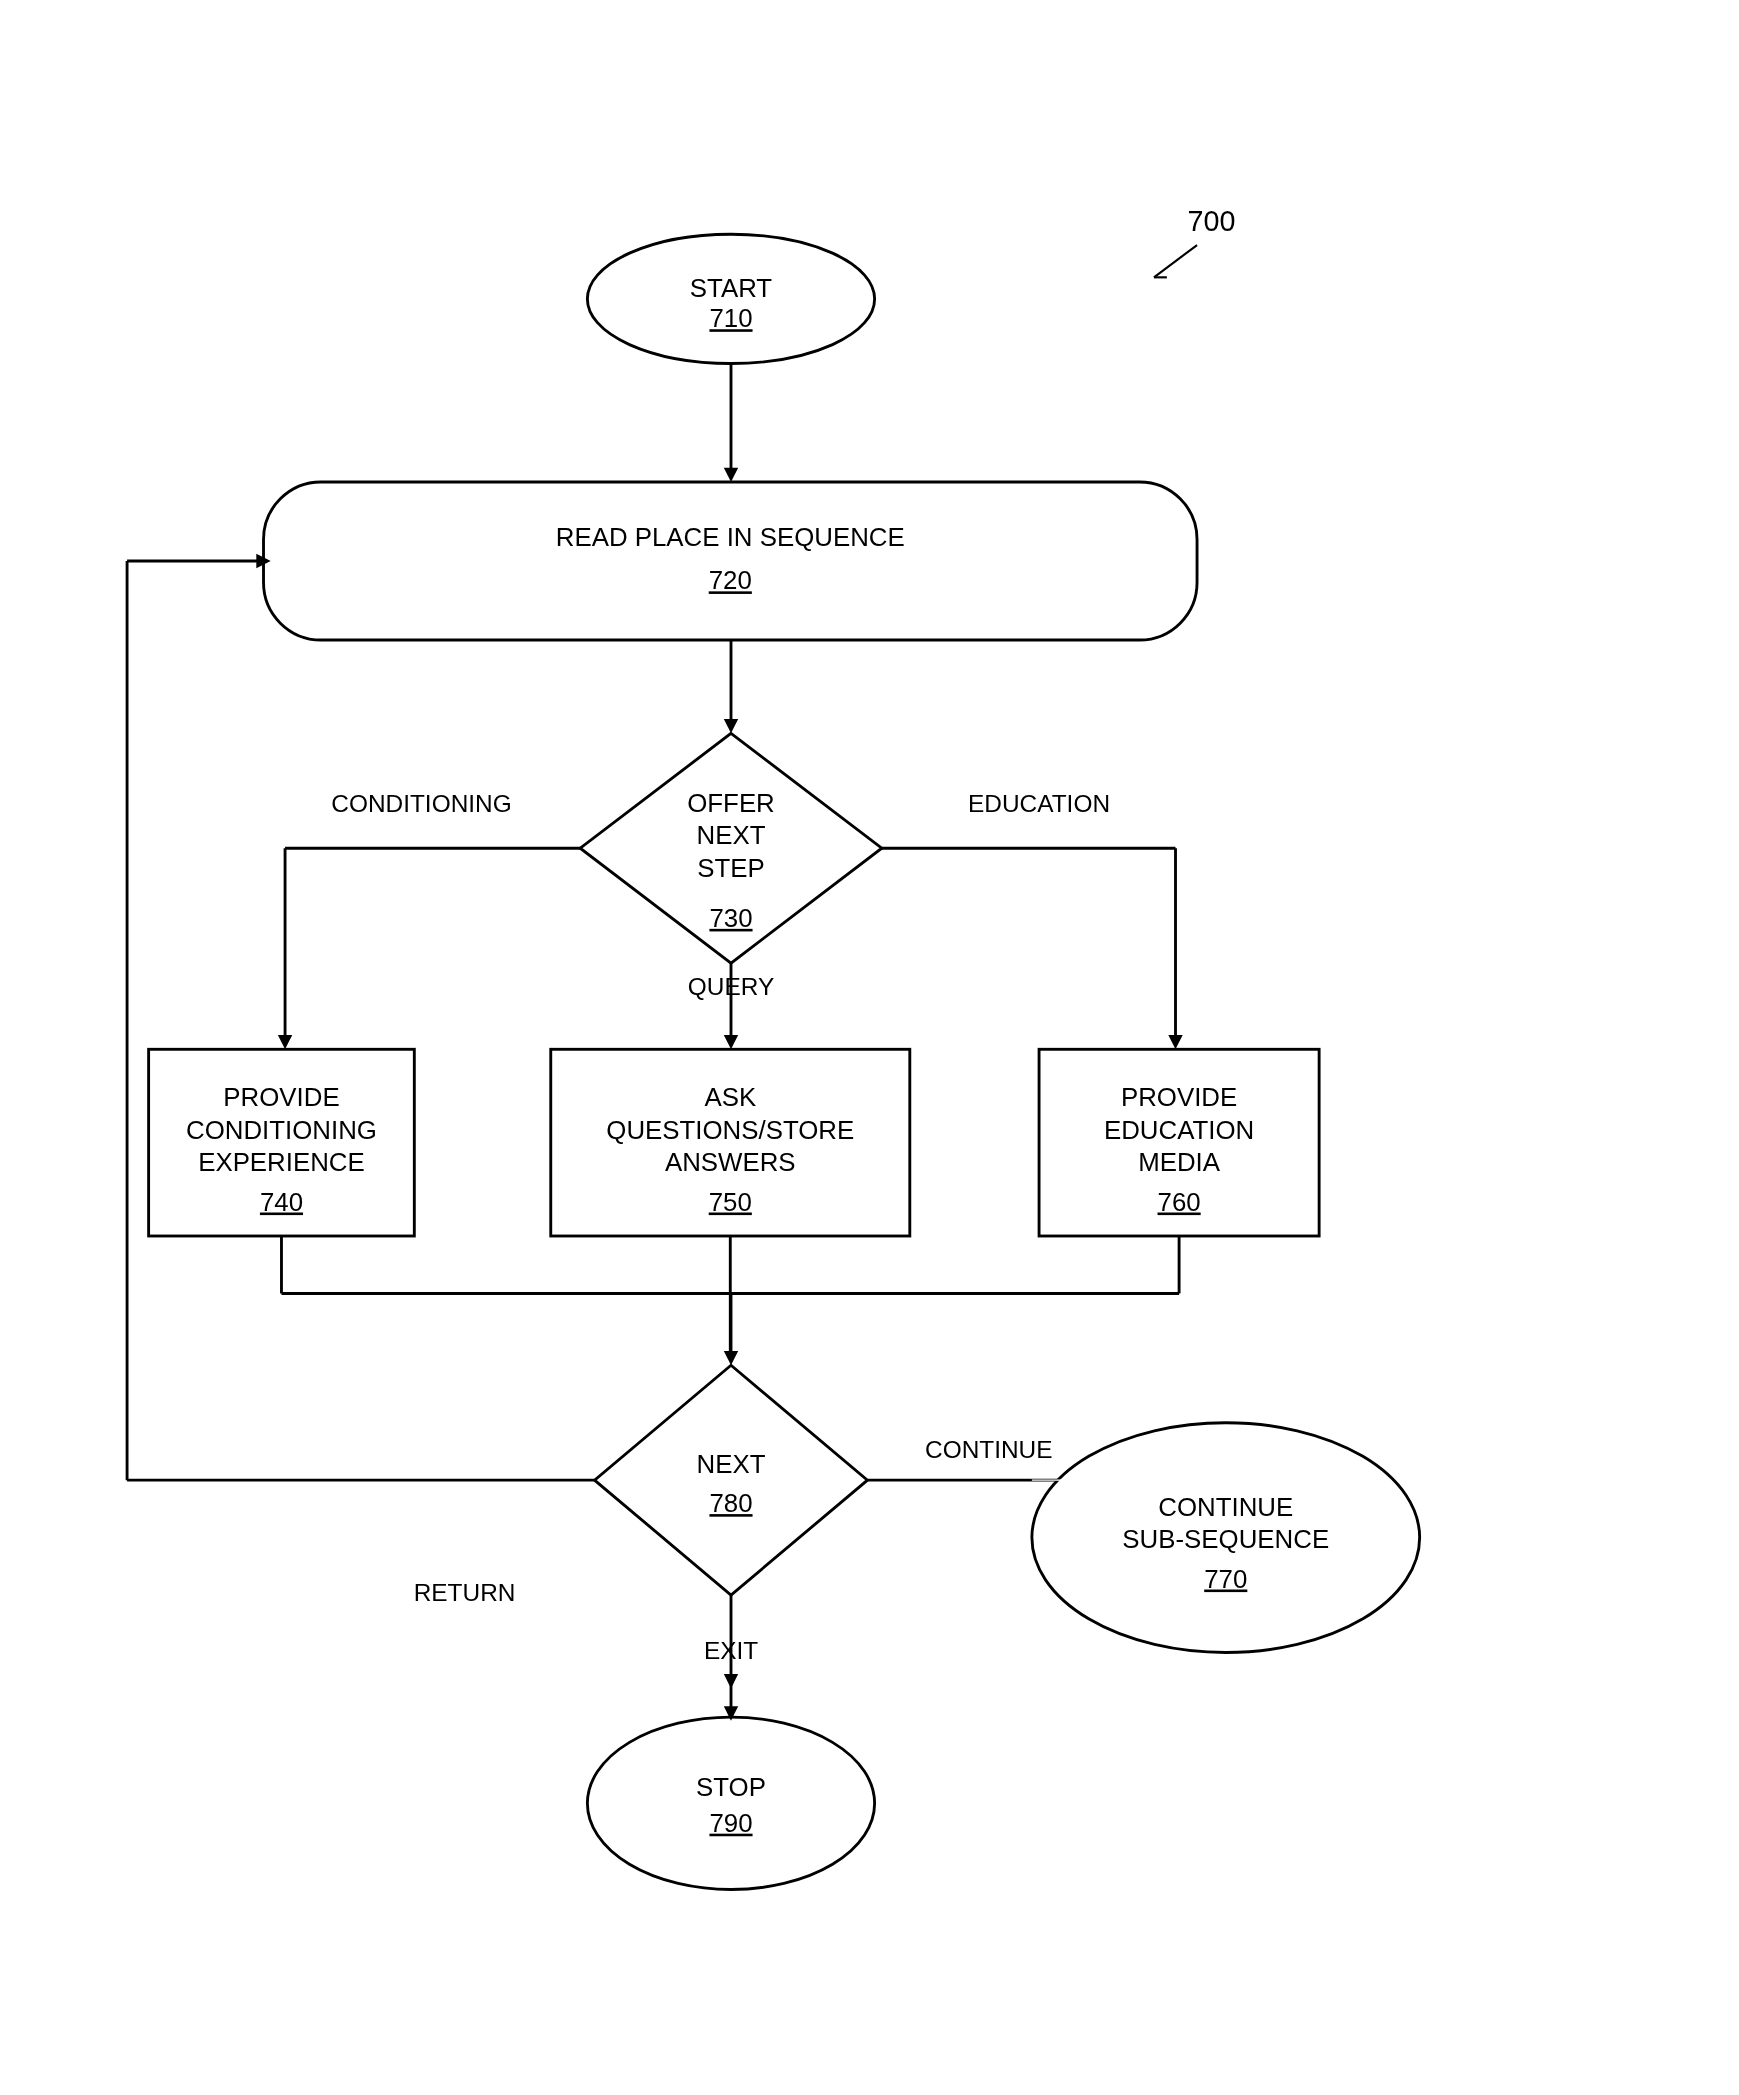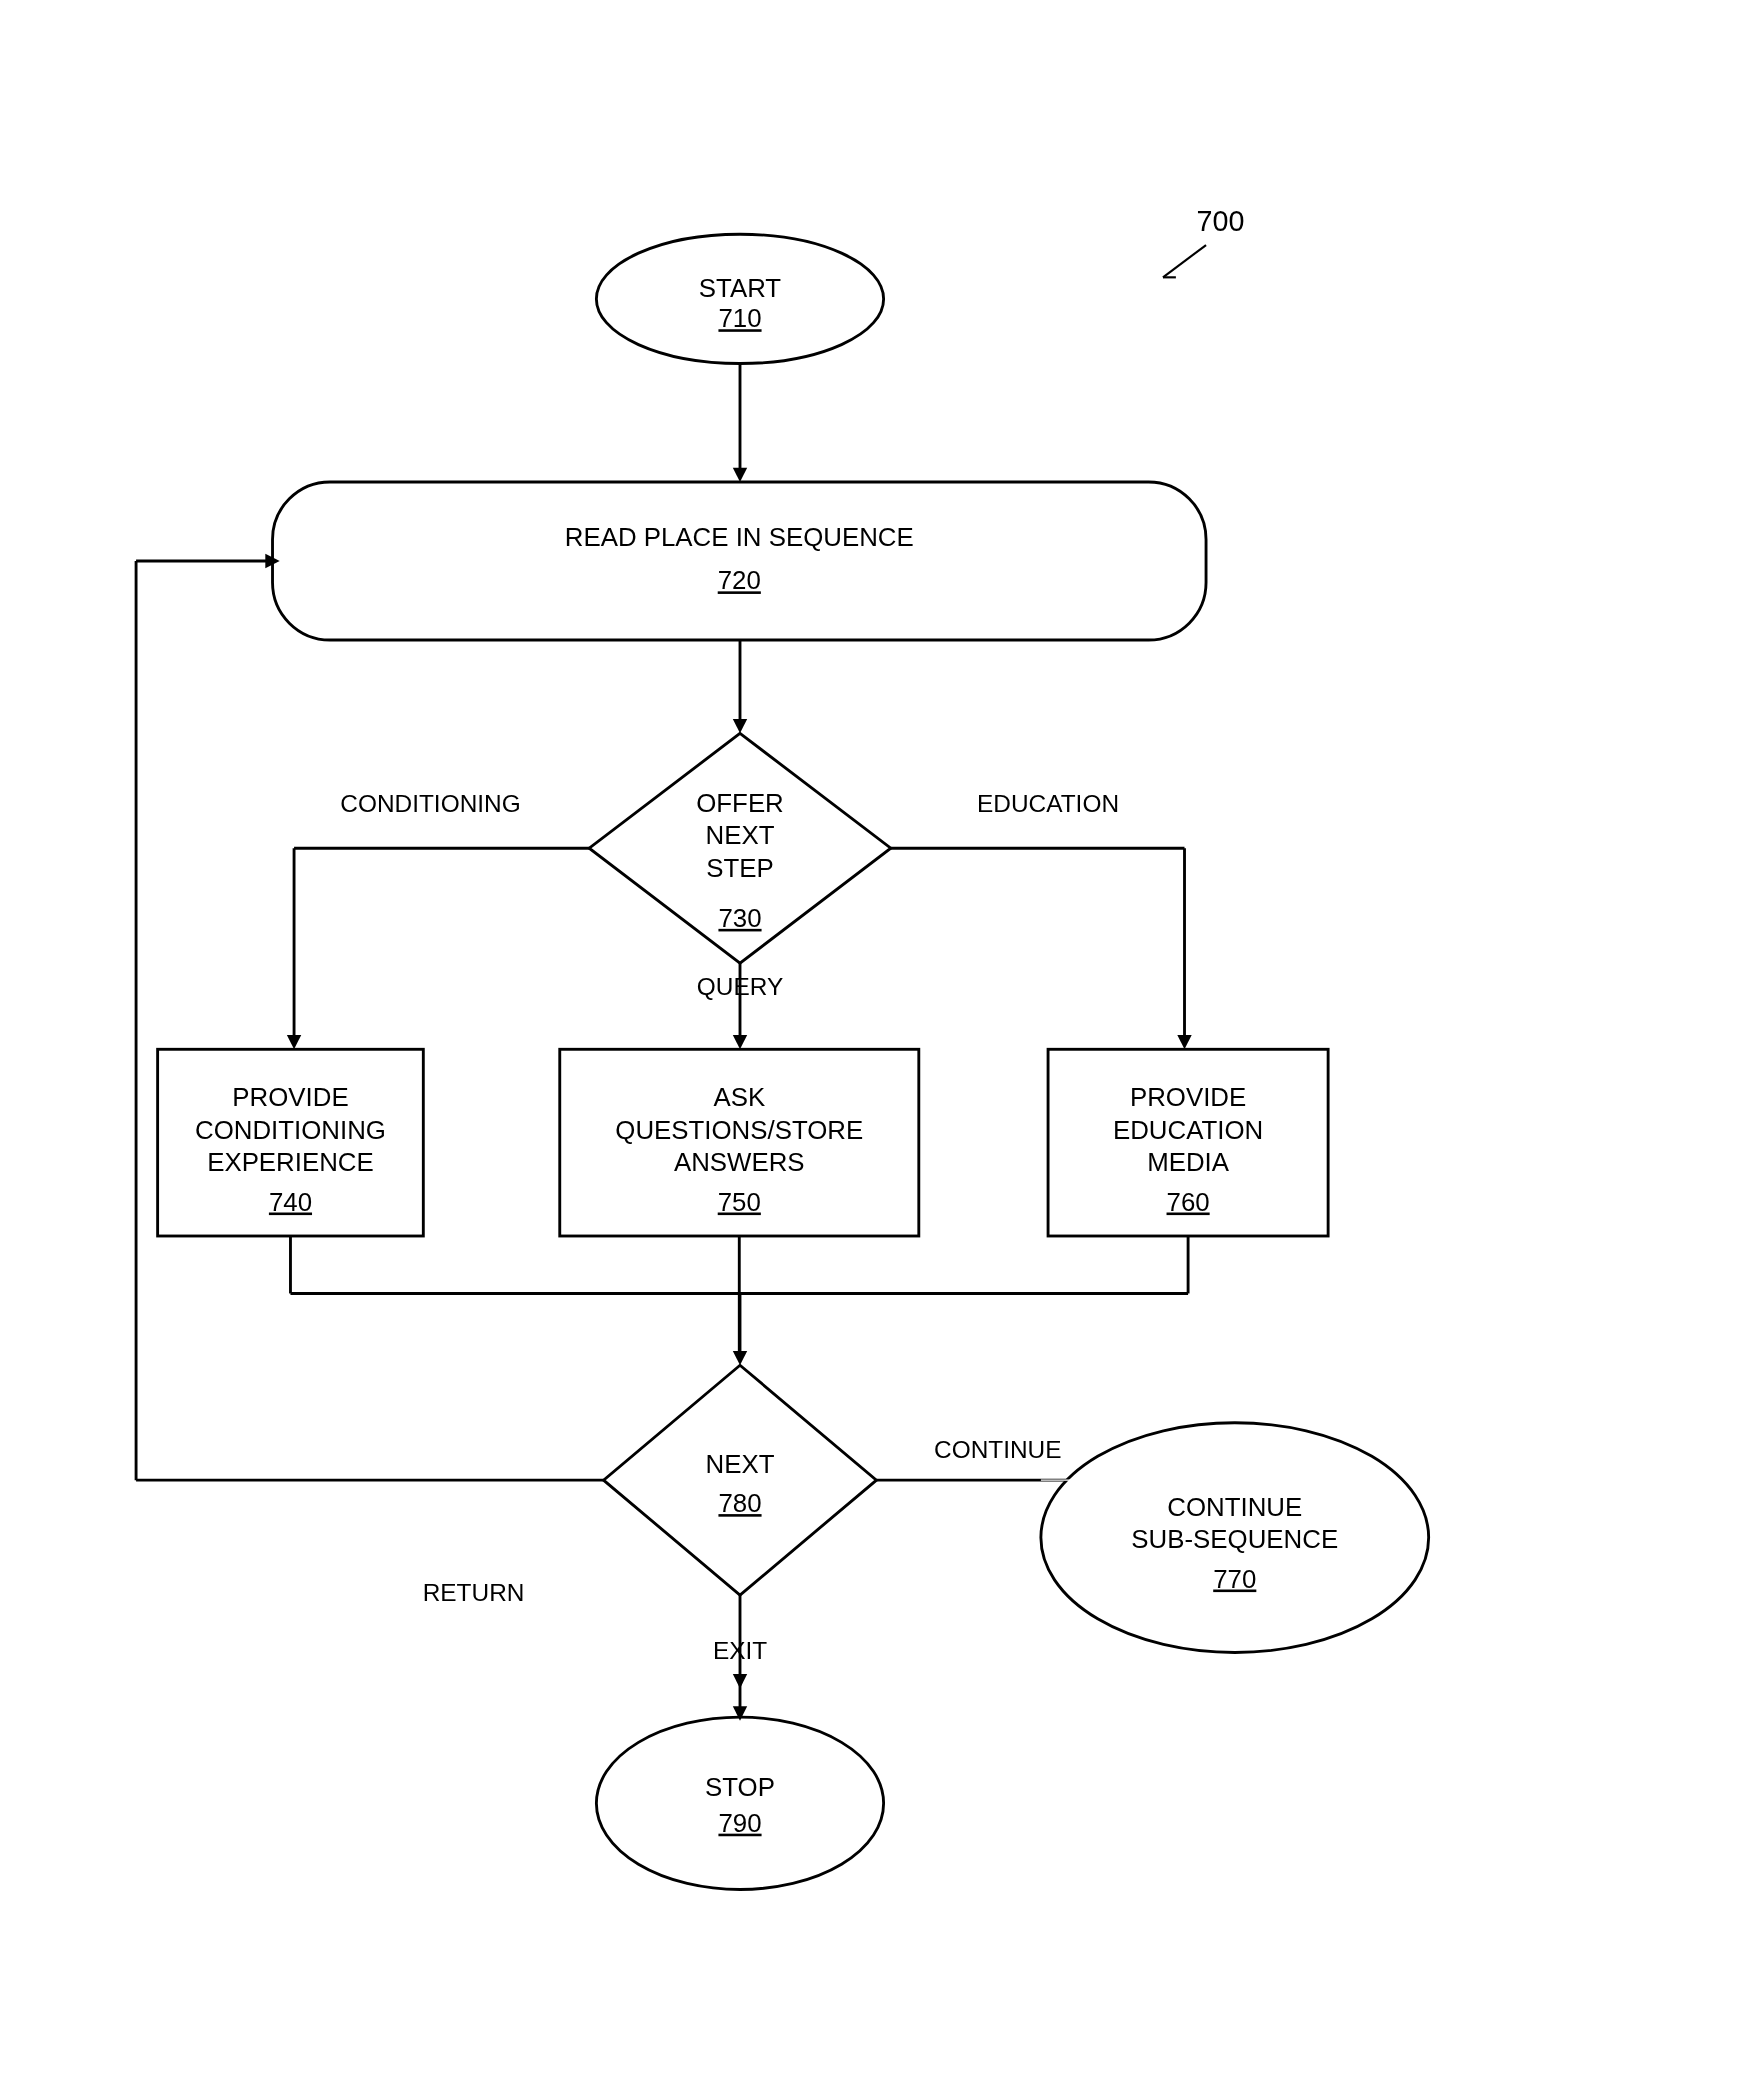--- a/index.html
+++ b/index.html
@@ -6,21 +6,21 @@
     body {
       background: #fff;
       font-family: Arial, sans-serif;
       width: 1740px;
       height: 2095px;
       position: relative;
       overflow: hidden;
     }
     .diagram-container {
       position: absolute;
-      top: 0; left: 14px;
+      top: 0; left: 5px;
       width: 1452px;
       height: 2095px;
     }
     svg {
       width: 100%;
       height: 100%;
     }
     .node-label {
       font-family: Arial, sans-serif;
       font-size: 36px;

